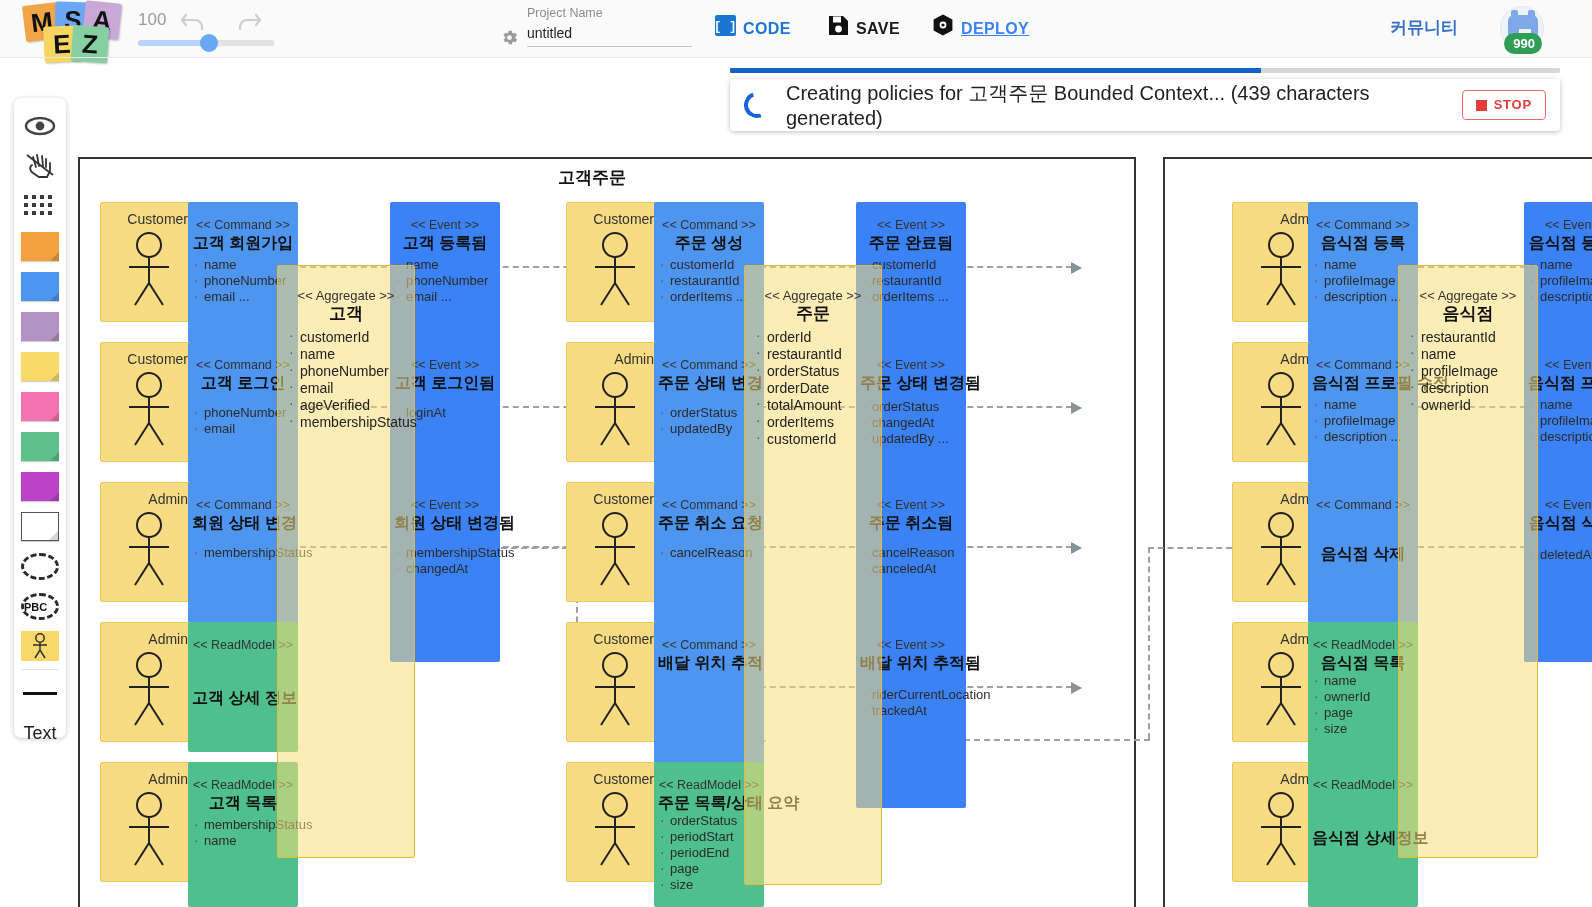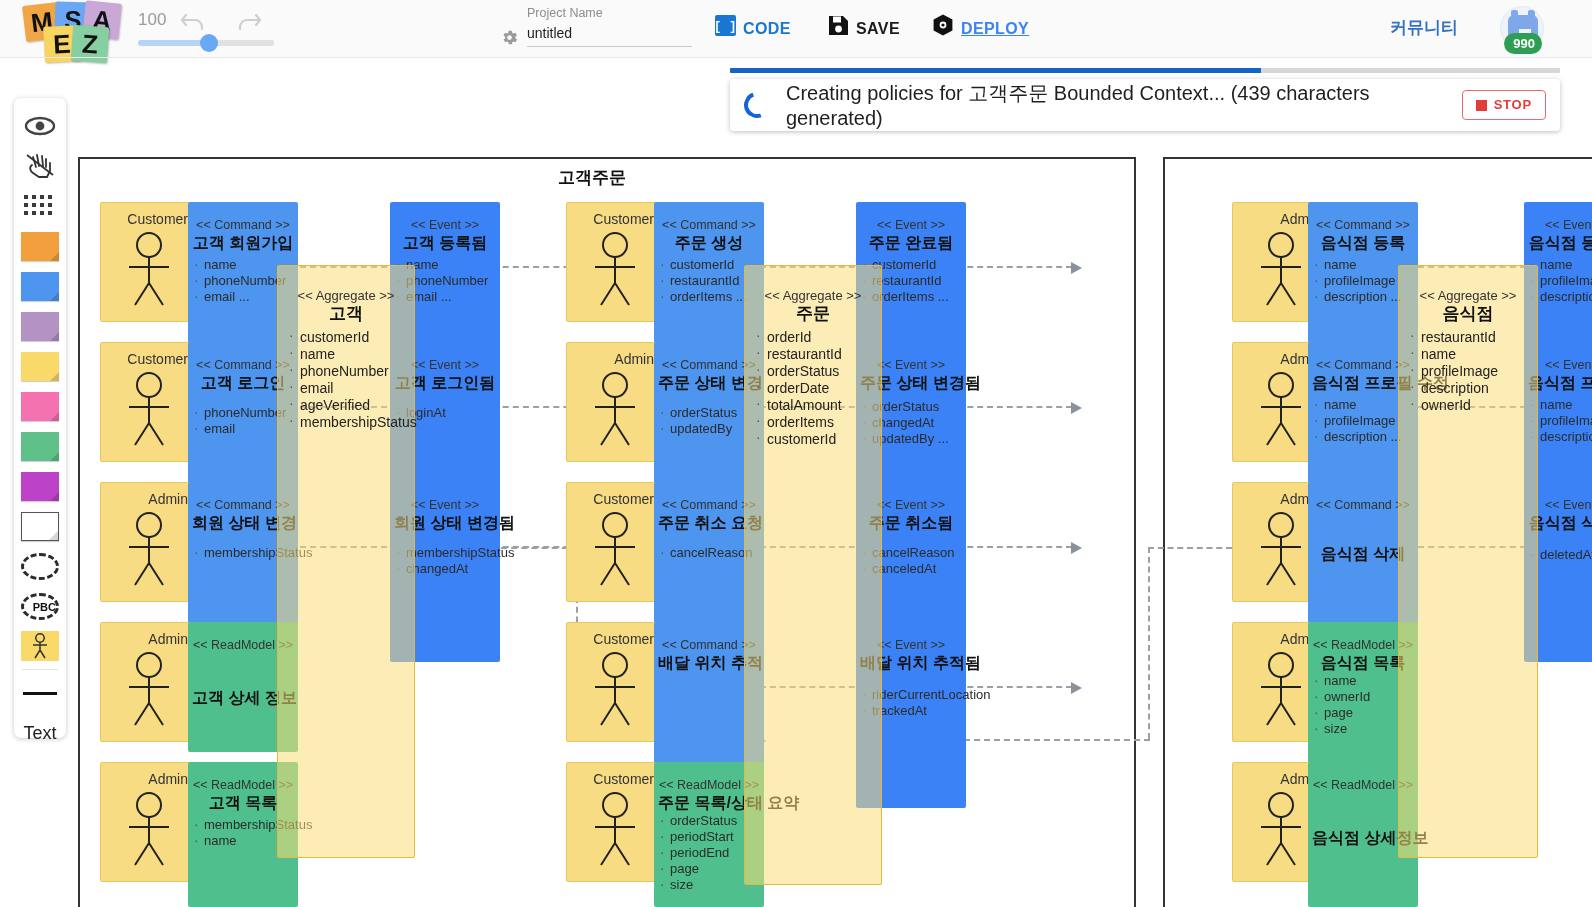--- a/index.html
+++ b/index.html
@@ -132,21 +132,21 @@
     border-color:transparent transparent rgba(0,0,0,.16) transparent;
   }
   .s-orange{ background:#f2a03d; } .s-blue{ background:#4e95f0; }
   .s-purple{ background:#b392c4; } .s-yellow{ background:#f8d96a; }
   .s-pink{ background:#f472b0; } .s-green{ background:#5fc08a; }
   .s-magenta{ background:#bc43c8; }
   .s-white{ background:#fff; border:1px solid #555; }
   .dashed-oval{ width:38px; height:27px; border:3px dashed #2b2b2b; border-radius:50%; }
   .pbc-oval{
     width:38px; height:27px; border:3px dashed #2b2b2b; border-radius:50%;
-    font:700 11px/22px "Liberation Sans",sans-serif; text-align:right; color:#111;
+    font:700 11px/22px "Liberation Sans",sans-serif; text-align:left; color:#111;
   }
   .actor-note{ background:#f8d96a; width:38px; height:30px; position:relative; }
   .line-ico{ width:34px; height:3px; background:#111; }
   .pal-text{ font-size:18px; color:#222; }
   .pal-sep{ width:36px; height:1px; background:#e3e3e3; margin:3px auto; }
 
   
   #canvas{ position:absolute; left:0; top:58px; width:1592px; height:849px; background:#fff; overflow:hidden; }
 
   .bc{

